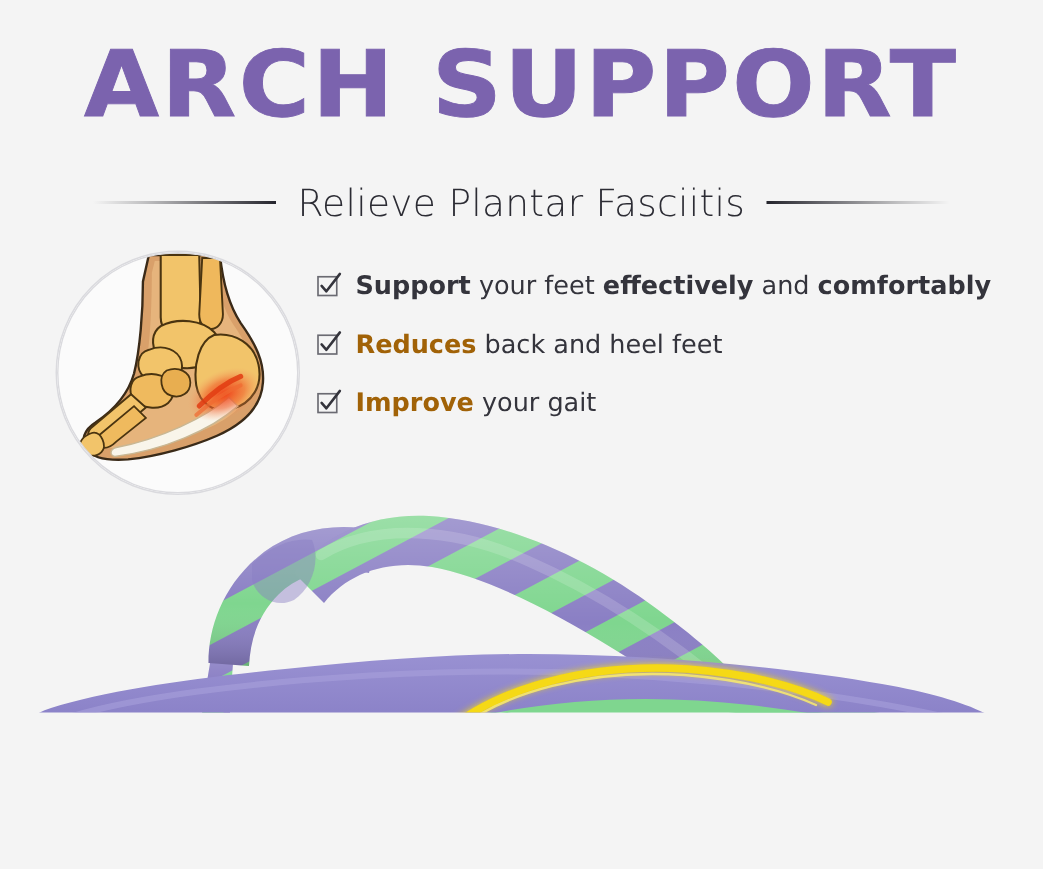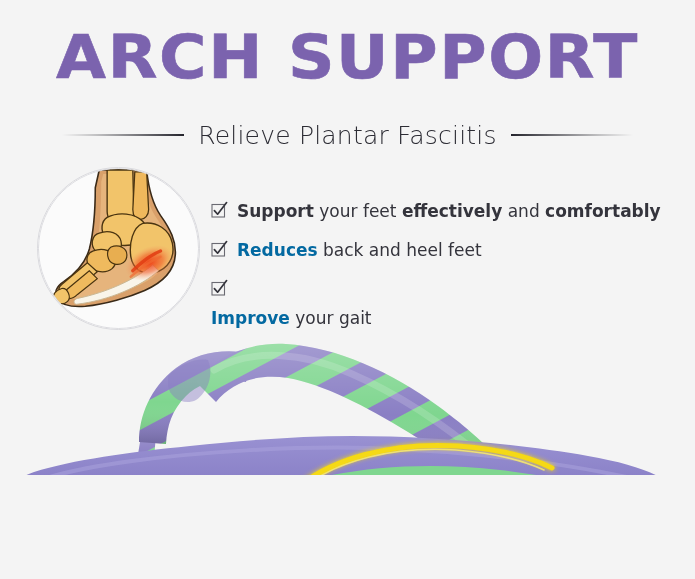--- a/index.html
+++ b/index.html
@@ -66,45 +66,45 @@
     border-radius:50%;
     border:1px solid #dadade;
     background:#fbfbfb;
     overflow:hidden;
   }
   .foot-circle svg { display:block; width:100%; height:100%; }
 
   
   .benefits {
     position:absolute;
-    left:211px; top:200px;
+    left:211px; top:180px;
     width:470px;
   }
   .benefit {
     display:flex;
     align-items:flex-start;
     gap:9px;
     margin-bottom:17px;
     font-family:"DejaVu Sans", sans-serif;
     font-size:17px;
     line-height:22px;
     color:#34343c;
     white-space:nowrap;
   }
-  .benefit:last-child { margin-bottom:16px;flex-direction:column; }
+  .benefit:last-child { margin-bottom:16px; }
   .cbox {
     flex:0 0 auto;
     width:17px; height:20px;
     position:relative;
     top:0px;
   }
   .cbox svg { display:block; }
   .b-text { font-weight:400; }
   .b-text b { font-weight:bold; }
-  .b-text b.accent { color:#0369a1;text-align:center; }
+  .b-text b.accent { color:#a16207;text-align:center; }
 
   
   .sandal {
     position:absolute;
     left:0; top:330px;
     width:695px; height:249px;
   }
   .sandal svg { display:block; width:695px; height:249px; }
 </style>
 </head>

